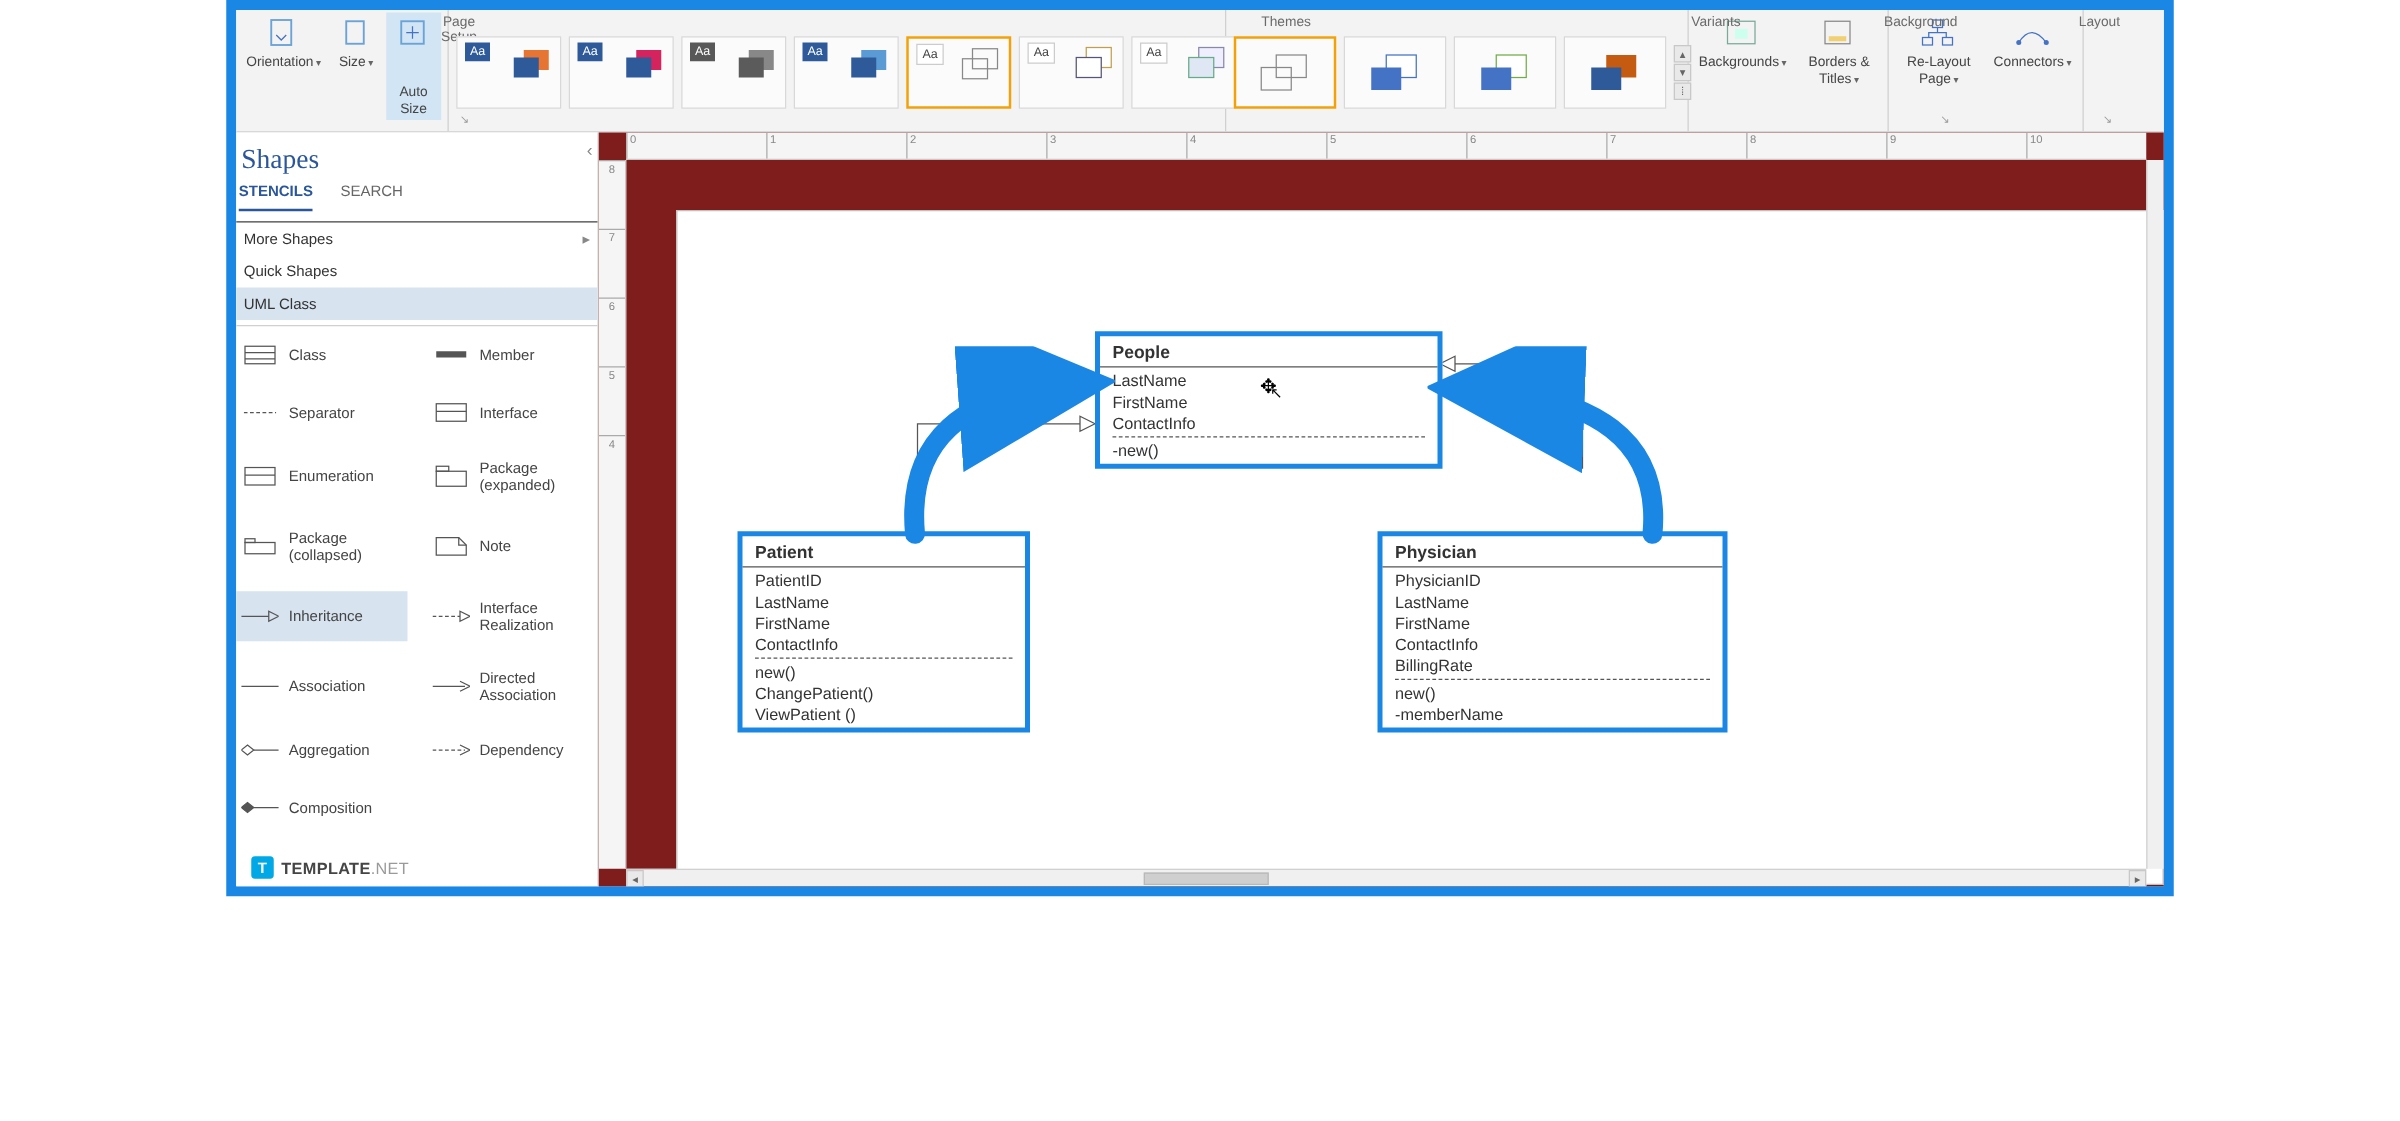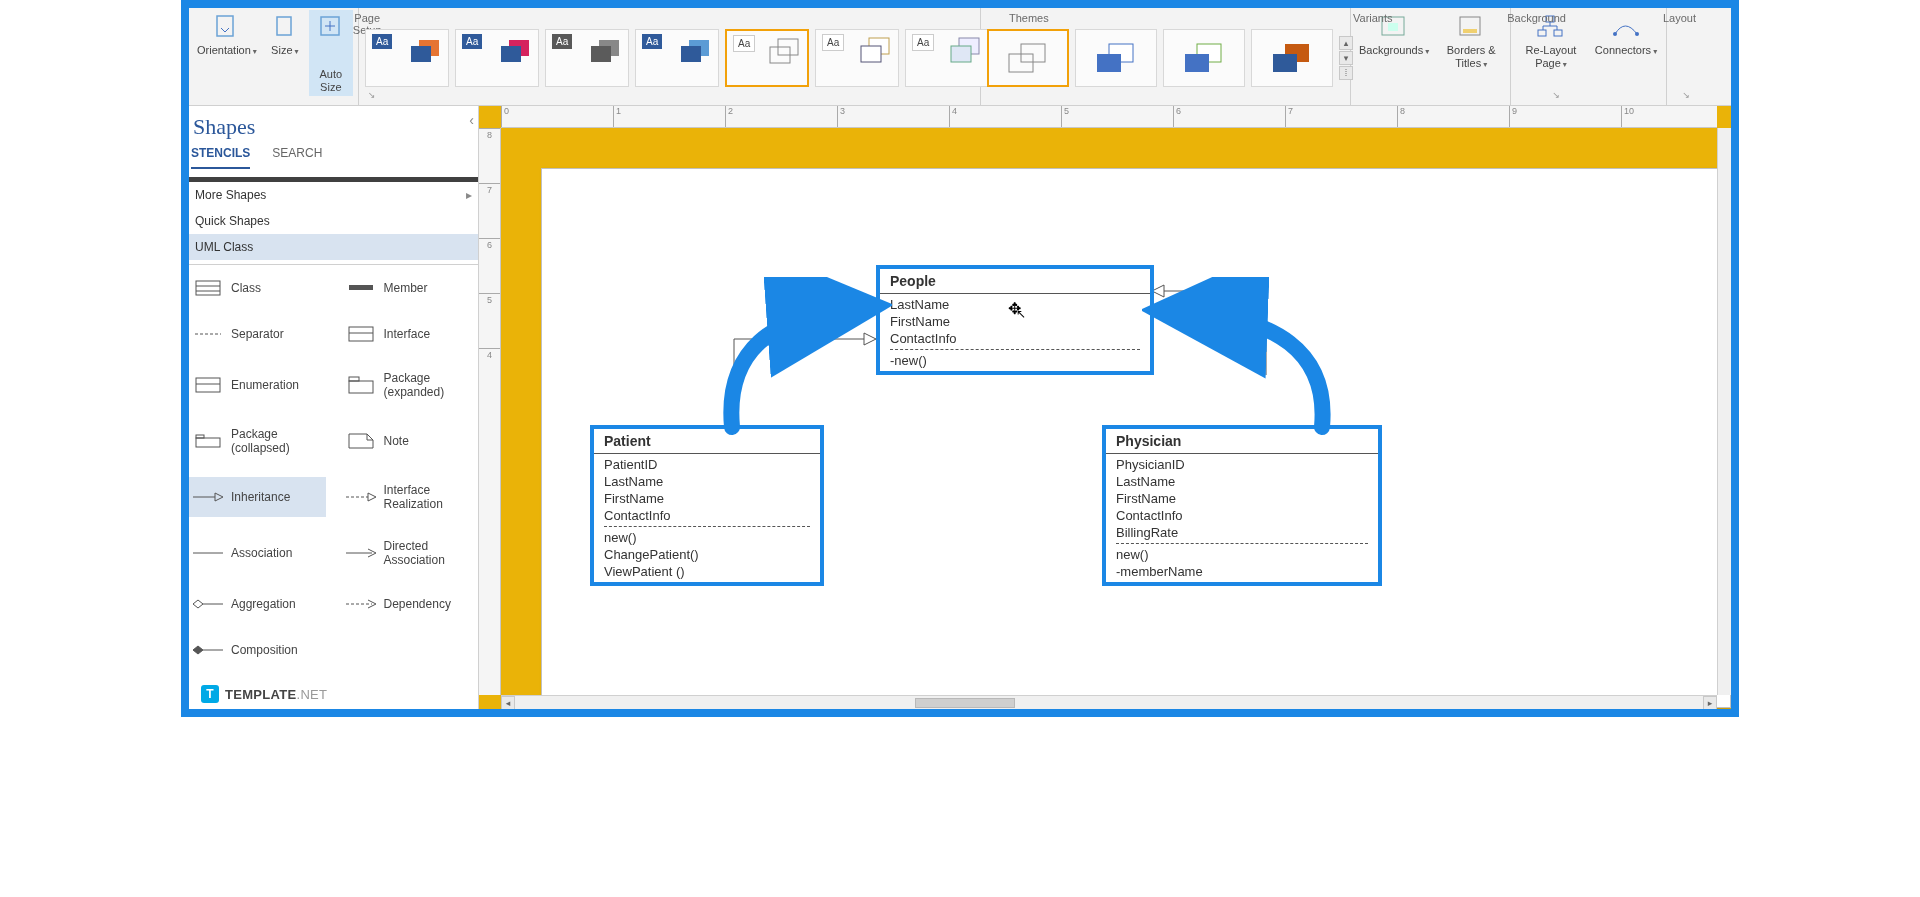--- a/index.html
+++ b/index.html
@@ -25,33 +25,33 @@
 .theme-aa { position:absolute; left:6px; top:4px; font-size:10px; color:#fff; padding:2px 4px; }
 .theme-shapes { position:absolute; right:5px; top:4px; }
 
 .variant-sw { width: 82px; height: 58px; background:#fbfbfb; border:1px solid #d8d8d8; margin:2px; display:flex; align-items:center; justify-content:center; position:relative; }
 .variant-sw.sel { border:2px solid #f2a109; }
 
 
 .workspace { display:flex; height: calc(100% - 98px); }
 .shapes-panel { width: 290px; border-right:1px solid #d0d0d0; background:#fff; display:flex; flex-direction:column; position:relative;}
 .shapes-title { color:#2b579a; font-size: 22px; font-weight: 400; padding: 8px 0 6px 4px; font-family:'Segoe UI Light','Segoe UI'; }
-.shapes-tabs { display:flex; gap:22px; border-bottom:5px solid #404040; padding:0 0 8px 2px; font-size:12px; }
+.shapes-tabs { display:flex; gap:22px; border-bottom:1px solid #404040; padding:0 0 8px 2px; font-size:12px; }
 .shapes-tabs .tab { color:#666; }
 .shapes-tabs .tab.active { color:#2b579a; font-weight:600; border-bottom:2px solid #2b579a; padding-bottom:7px; }
 .nav-item { font-size:12px; color:#333; padding:6px 6px; display:flex; align-items:center; gap:6px;}
 .nav-item.active { background:#d8e3f0; }
 .shape-grid { display:grid; grid-template-columns: 1fr 1fr; gap: 16px; padding: 4px 0 0 0;}
 .shape-cell { display:flex; align-items:center; gap:8px; padding:6px 4px; font-size:12px; color:#444;}
 .shape-cell.sel { background:#d8e3f0; }
 .shape-mini { width: 30px; height: 18px; display:flex; align-items:center; justify-content:center; flex-shrink:0;}
 
 .collapse-btn { position:absolute; right:4px; top:6px; font-size:14px; color:#888; }
 
-.canvas-wrap { flex:1; position:relative; background:#eab308; overflow:hidden;}
+.canvas-wrap { flex:1; position:relative; background:#7f1d1d; overflow:hidden;}
 .ruler-h { position:absolute; top:0; left:22px; right:14px; height:22px; background:#f5f5f5; border-bottom:1px solid #c8c8c8; font-size:9px; color:#888; overflow:hidden; white-space:nowrap;}
 .ruler-v { position:absolute; left:0; top:22px; bottom:14px; width:22px; background:#f5f5f5; border-right:1px solid #c8c8c8; font-size:9px; color:#888;}
 .ruler-tick { display:inline-block; width:112px; border-left:1px solid #aaa; height:100%; position:relative; padding-left:2px;}
 .ruler-v .vtick{ height:55px; border-top:1px solid #aaa; text-align:center; writing-mode:horizontal-tb; padding-top:1px;}
 .page { position:absolute; left:62px; top:62px; width:1190px; height:540px; background:#fff; border:1px solid #c0c0c0; box-shadow: 2px 2px 4px rgba(0,0,0,.15);}
 .scroll-h { position:absolute; bottom:0; left:22px; right:14px; height:14px; background:#f0f0f0; border-top:1px solid #d0d0d0; display:flex; align-items:center;}
 .scroll-h .thumb{ margin-left:400px; width:100px; height:10px; background:#cfcfcf; border:1px solid #b8b8b8;}
 .scroll-bar-v { position:absolute; right:0; top:22px; bottom:14px; width:14px; background:#f0f0f0; border-left:1px solid #d0d0d0;}
 .arrow { width:14px; height:14px; display:flex; align-items:center; justify-content:center; color:#666; font-size:9px; background:#e9e9e9; border:1px solid #c8c8c8;}
 

